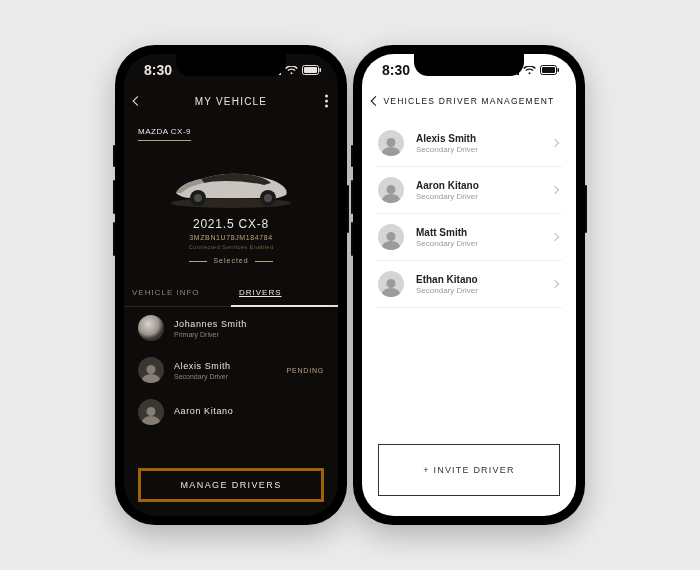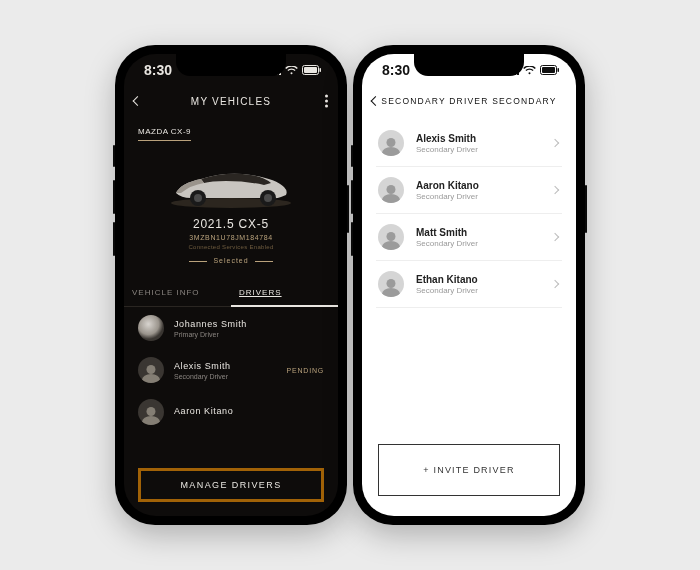--- a/index.html
+++ b/index.html
@@ -142,21 +142,21 @@
               <rect x="2" y="2" width="13" height="6" rx="1" fill="currentColor"></rect>
               <rect x="17.5" y="3" width="1.5" height="4" rx="0.7" fill="currentColor"></rect>
             </svg>
           </span>
       </span>
     </div>
     <div class="nav-bar">
       <span class="nav-back">
           <span class="chev"></span>
         </span>
-      <span class="nav-title">MY VEHICLES</span>
+      <span class="nav-title">MY VEHICLE</span>
       <span class="nav-more">
           <i></i>
           <i></i>
           <i></i>
         </span>
     </div>
     <div class="veh-tabs">
       <span class="veh-tab">MAZDA CX-9</span>
     </div>
     <div class="car-area">
@@ -165,21 +165,21 @@
           <ellipse cx="75" cy="50" rx="60" ry="5" fill="rgba(185,162,124,0.18)"></ellipse>
           <path d="M20 40 Q25 30 45 26 Q70 18 95 22 Q120 26 128 34 Q132 38 130 42 L125 44 Q120 46 115 45 L35 45 Q25 45 20 40 Z" fill="#c8c5c0"></path>
           <path d="M45 26 Q70 18 95 22 Q108 24 115 30 L108 32 Q90 28 70 28 Q55 28 48 30 Z" fill="#2a2622"></path>
           <path d="M20 40 Q25 30 45 26 L48 30 Q35 32 25 40 Z" fill="#9a948c"></path>
           <circle cx="42" cy="45" r="8" fill="#1a1a1a"></circle>
             <circle cx="42" cy="45" r="4" fill="#4a4a4a"></circle>
           <circle cx="112" cy="45" r="8" fill="#1a1a1a"></circle>
             <circle cx="112" cy="45" r="4" fill="#4a4a4a"></circle>
         </svg>
       </div>
-      <div class="car-name">2021.5 CX-5</div>
+      <div class="car-name">2021.5 CX-8</div>
       <div class="vin">3MZBN1U78JM184784</div>
       <div class="svc">Connected Services Enabled</div>
       <div class="selected">Selected</div>
     </div>
     <div class="section-tabs">
       <div class="stab">VEHICLE INFO</div>
       <div class="stab active">DRIVERS</div>
     </div>
     <div class="driver-list">
       <div class="drow">
@@ -238,21 +238,21 @@
               <rect x="2" y="2" width="13" height="6" rx="1" fill="currentColor"></rect>
               <rect x="17.5" y="3" width="1.5" height="4" rx="0.7" fill="currentColor"></rect>
             </svg>
           </span>
       </span>
     </div>
     <div class="nav-bar" style="color:#111">
       <span class="nav-back">
           <span class="chev"></span>
         </span>
-      <span class="nav-title" style="font-size:8.5px">SECONDARY DRIVER SECONDARY</span>
+      <span class="nav-title" style="font-size:8.5px">VEHICLES DRIVER MANAGEMENT</span>
     </div>
     <div class="slist">
       <div class="srow">
         <div class="avatar generic"></div>
         <div>
           <div class="sname">Alexis Smith</div>
           <div class="srole">Secondary Driver</div>
         </div>
         <span class="chev r"></span>
       </div>

